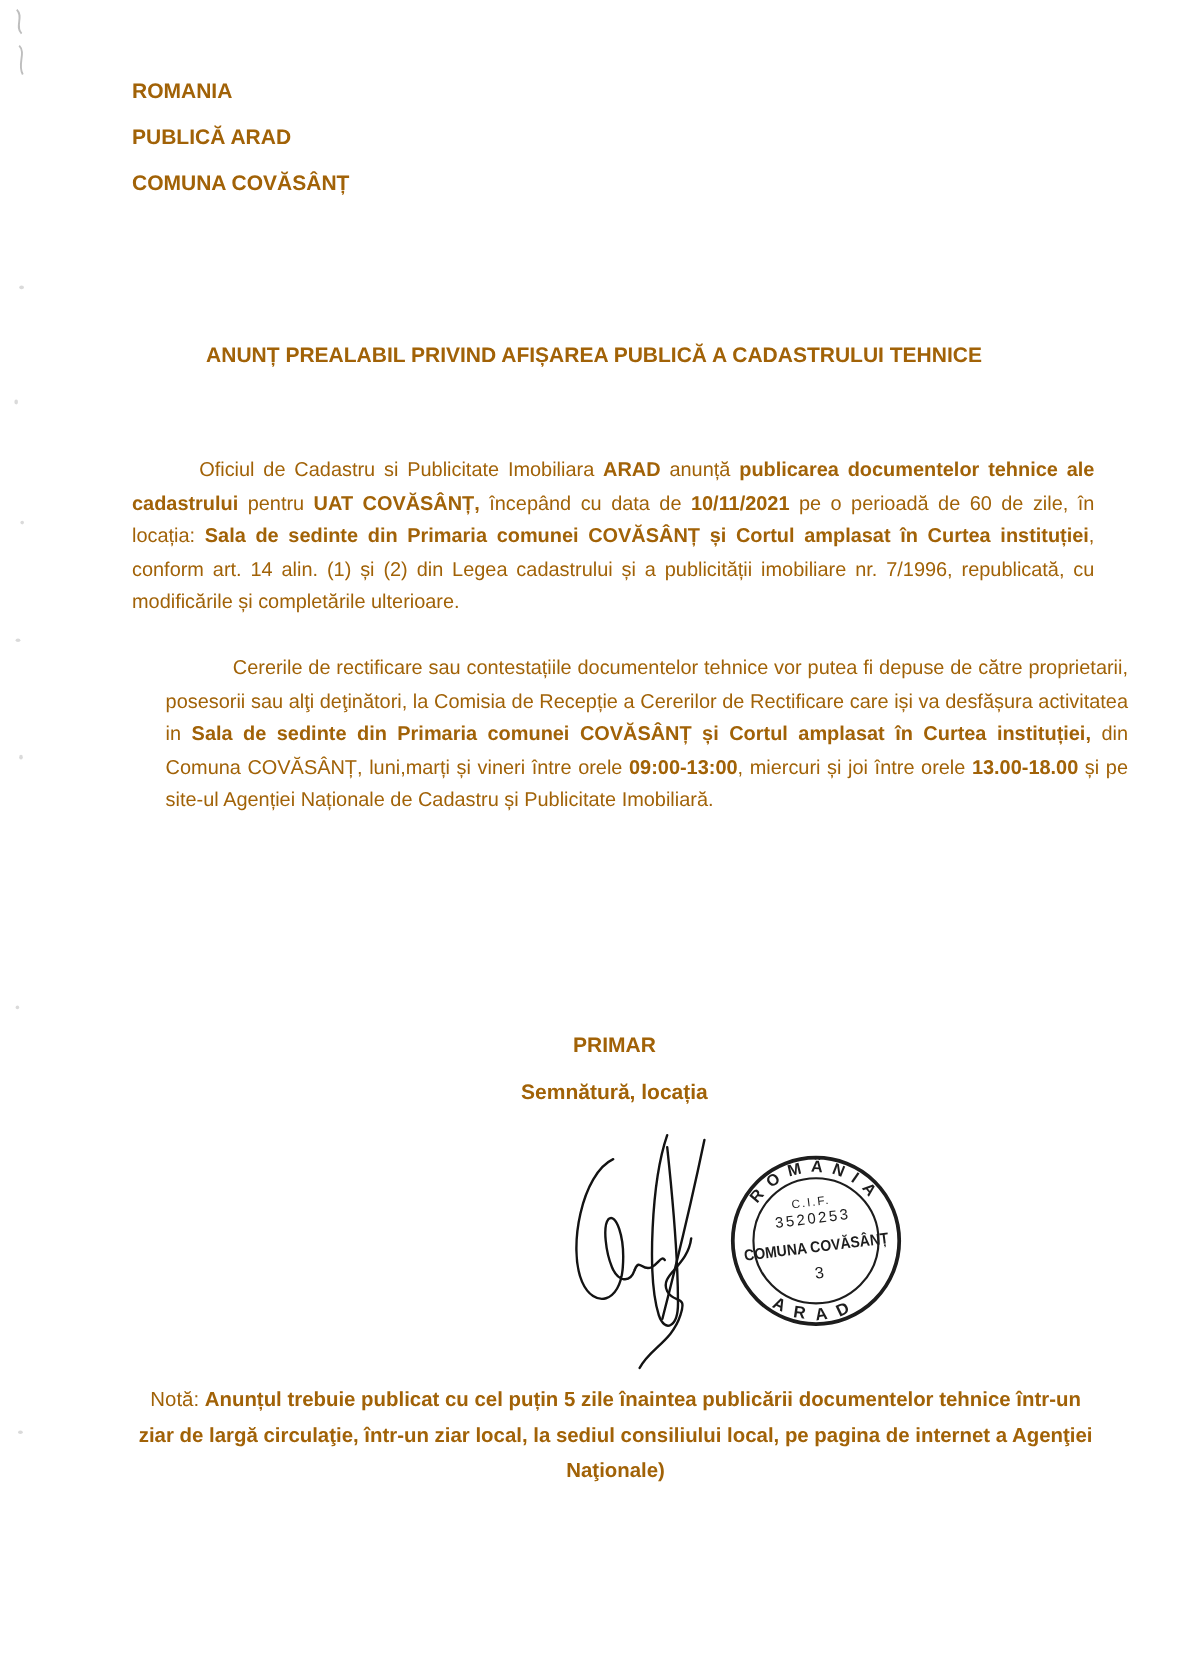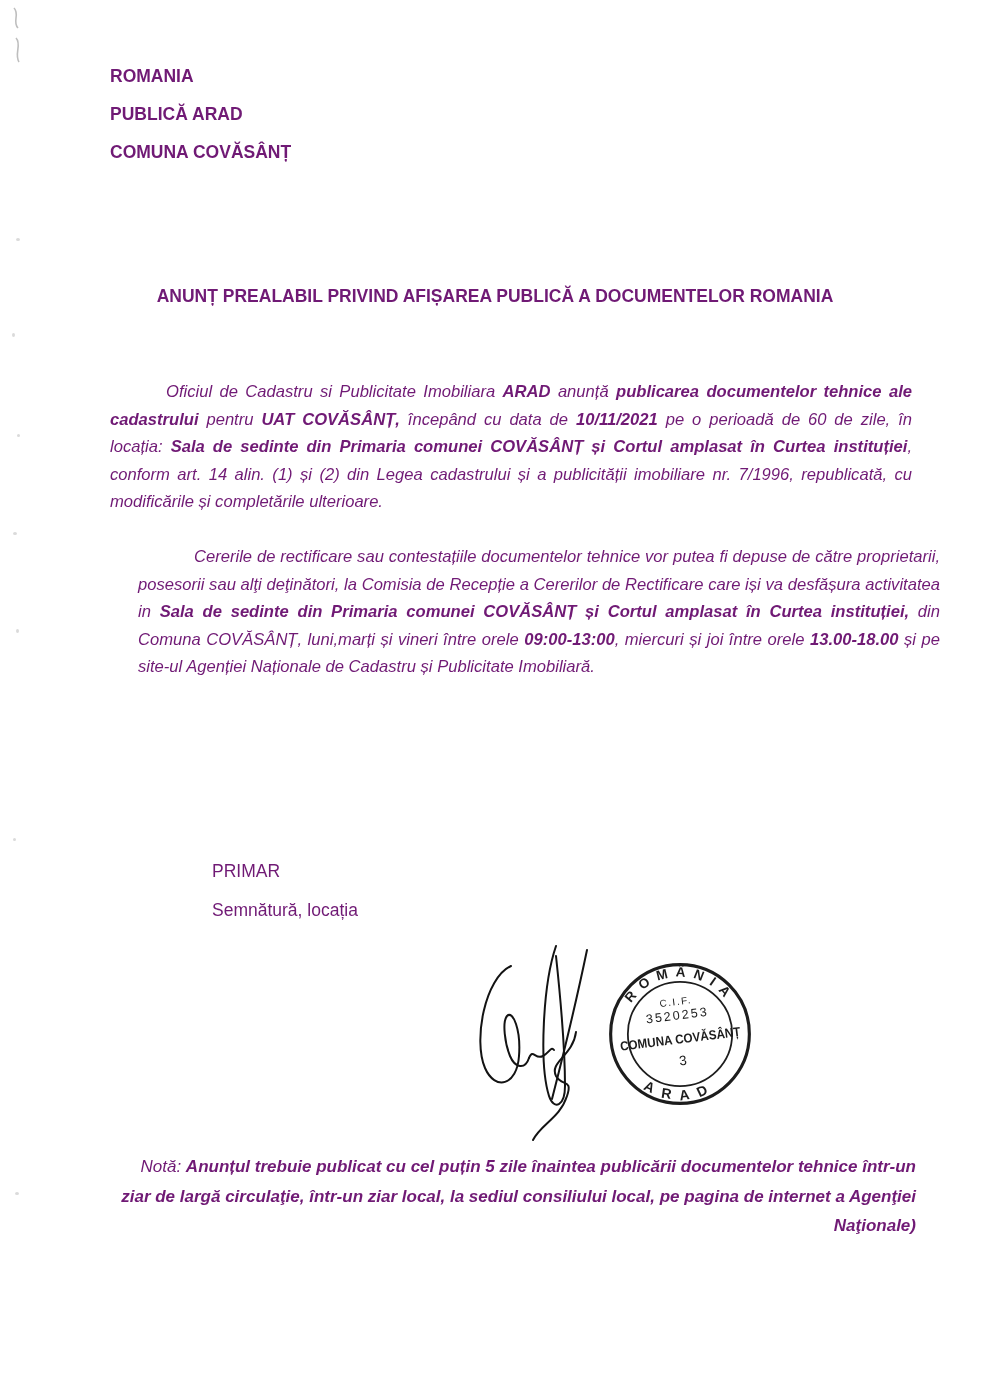--- a/index.html
+++ b/index.html
@@ -1,26 +1,26 @@
 <!DOCTYPE html>
 <html><head>
 <meta charset="utf-8">
 <style>
   html,body{margin:0;padding:0;background:#ffffff;}
   .page{
     position:relative; width:990px; height:1400px; background:#ffffff;
-    font-family:"Liberation Sans", sans-serif; color:#701a75; overflow:hidden;
+    font-family:"Liberation Sans", sans-serif; color:#a16207; overflow:hidden;
   }
   .letterhead{position:absolute; left:110px; top:57px; font-weight:bold; font-size:17.5px; line-height:38px; white-space:nowrap;}
   .doc-title{position:absolute; left:80px; top:283px; width:830px; text-align:center; font-weight:bold; font-size:17.5px; line-height:26px;}
-  .para{position:absolute; left:110px; width:802px; margin:0; text-align:justify; font-size:16.6px; line-height:27.5px; text-indent:56px;font-style:italic;}
+  .para{position:absolute; left:110px; width:802px; margin:0; text-align:justify; font-size:16.6px; line-height:27.5px; text-indent:56px;}
   .p1{top:378px;}
   .p2{top:543px;margin-left:28px;}
-  .sig-block{position:absolute; left:212px; top:852px; width:600px; font-size:17.5px; line-height:38.5px;}
-  .note{position:absolute; left:110px; top:1152px; width:806px; margin:0; font-size:17px; line-height:29.5px; text-align:right; text-indent:0;}
+  .sig-block{position:absolute; left:212px; top:852px; width:600px; text-align:center; font-size:17.5px; line-height:38.5px;font-weight:bold;}
+  .note{position:absolute; left:110px; top:1152px; width:806px; margin:0; font-size:17px; line-height:29.5px; text-align:center; text-indent:0;}
   .sig-svg{position:absolute; left:455px; top:944px;}
   .stamp-svg{position:absolute; left:607px; top:961px;}
   .stamp-svg text{fill:#1d1d1d;}
   .artifact-svg{position:absolute; left:6px; top:4px; opacity:.55;}
   .speck{position:absolute; background:#8f8f8f; border-radius:50%; opacity:.33;}
 </style>
 </head>
 <body>
 
 <div class="page">
@@ -37,21 +37,21 @@
   <div class="speck" style="left:13px;top:838px;width:3px;height:3px;"></div>
   <div class="speck" style="left:15px;top:1192px;width:4px;height:3px;"></div>
 
   <div class="letterhead">
     <div>ROMANIA</div>
     <div>PUBLICĂ ARAD</div>
     <div>COMUNA COVĂSÂNȚ</div>
   </div>
 
   <div class="doc-title">
-    <div>ANUNȚ PREALABIL PRIVIND AFIȘAREA PUBLICĂ A DOCUMENTELOR ROMANIA</div>
+    <div>ANUNȚ PREALABIL PRIVIND AFIȘAREA PUBLICĂ A CADASTRULUI TEHNICE</div>
   </div>
 
   <p class="para p1"><span>Oficiul de Cadastru si Publicitate Imobiliara </span><span style="font-weight: bold;">ARAD</span><span> anunță </span><span style="font-weight: bold;">publicarea documentelor tehnice ale cadastrului</span><span> pentru </span><span style="font-weight: bold;">UAT COVĂSÂNȚ,</span><span> începând cu data de </span><span style="font-weight: bold;">10/11/2021</span><span> pe o perioadă de 60 de zile, în locația: </span><span style="font-weight: bold;">Sala de sedinte din Primaria comunei COVĂSÂNȚ și Cortul amplasat în Curtea instituției</span><span>, conform art. 14 alin. (1) și (2) din Legea cadastrului și a publicității imobiliare nr. 7/1996, republicată, cu modificările și completările ulterioare.</span></p>
   <p class="para p2"><span>Cererile de rectificare sau contestațiile documentelor tehnice vor putea fi depuse de către proprietarii, posesorii sau alţi deţinători, la Comisia de Recepție a Cererilor de Rectificare care iși va desfășura activitatea in </span><span style="font-weight: bold;">Sala de sedinte din Primaria comunei COVĂSÂNȚ și Cortul amplasat în Curtea instituției,</span><span> din Comuna COVĂSÂNȚ, luni,marți și vineri între orele </span><span style="font-weight: bold;">09:00-13:00</span><span>, miercuri și joi între orele </span><span style="font-weight: bold;">13.00-18.00</span><span> și pe site-ul Agenției Naționale de Cadastru și Publicitate Imobiliară.</span></p>
 
   <div class="sig-block">
     <div>PRIMAR</div>
     <div>Semnătură, locația</div>
   </div>
 

